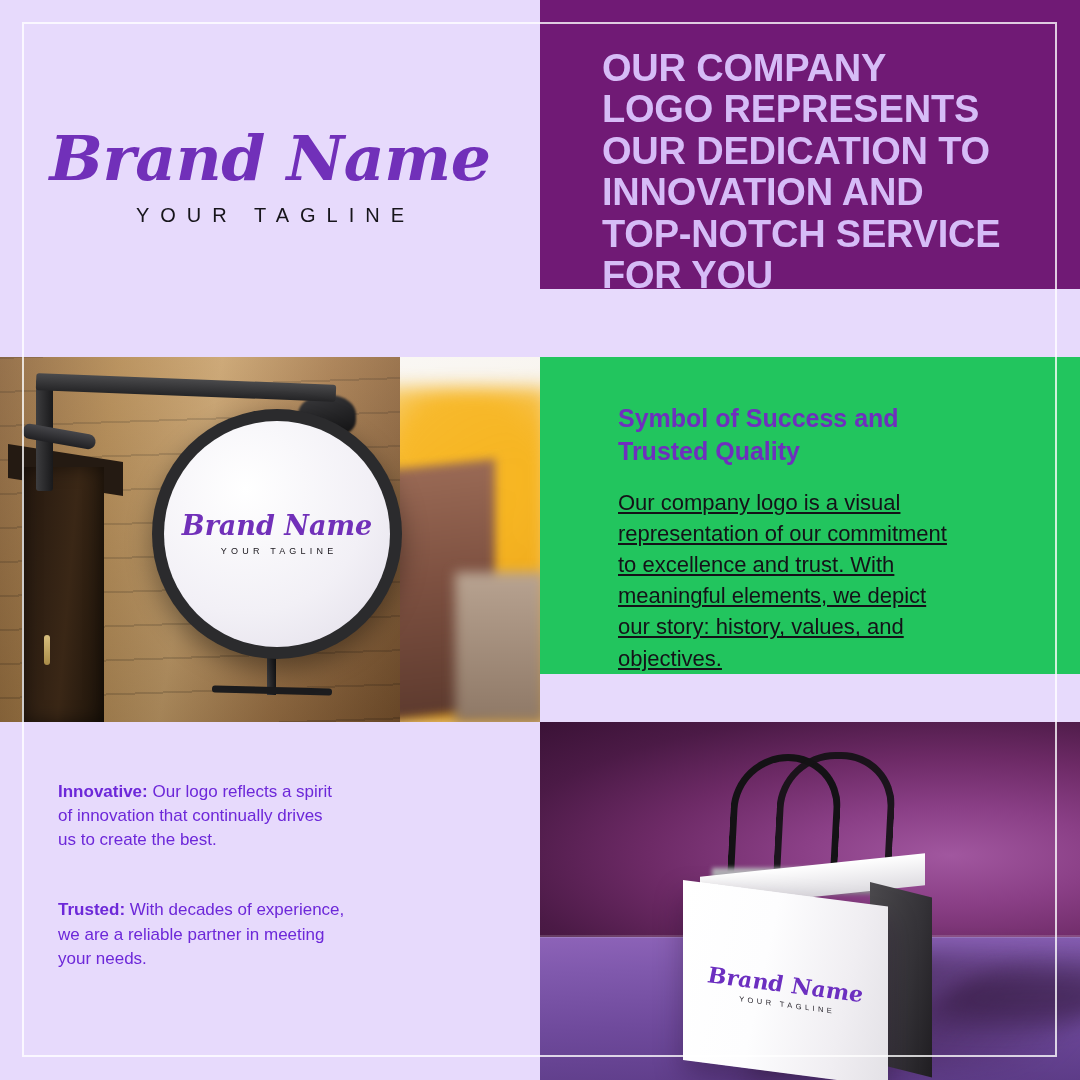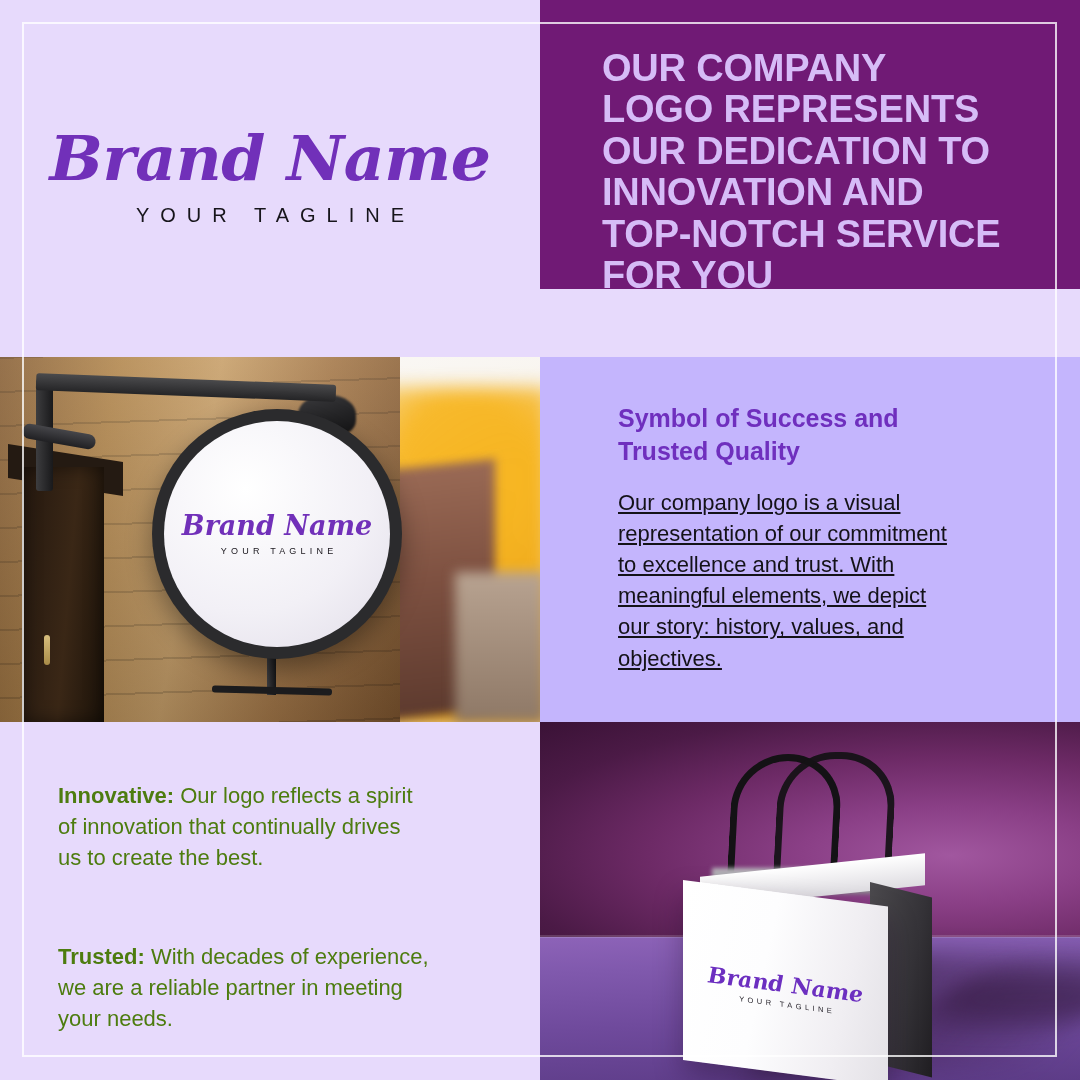--- a/index.html
+++ b/index.html
@@ -17,21 +17,21 @@
     width:1080px; height:1080px;
     background:#e7dafc;
   }
 
   
   .quad { position:absolute; overflow:hidden; }
 
   .q-logo   { left:0;   top:0;   width:540px; height:357px;  background:#e7dafc; }
   .q-head   { left:540px; top:0; width:540px; height:289px;  background:#701a75; }
   .q-photo  { left:0;   top:357px; width:540px; height:365px; }
-  .q-desc   { left:540px; top:357px; width:540px; height:365px; background:#c4b5fd; }
+  .q-desc   { left:540px; top:357px; width:540px; height:317px; background:#22c55e; }
   .q-points { left:0;   top:722px; width:540px; height:358px; background:#e7dafc; }
   .q-bag    { left:540px; top:722px; width:540px; height:358px; }
 
   
   .frame {
     position:absolute;
     left:22px; top:22px;
     width:1035px; height:1035px;
     border:2px solid rgba(255,255,255,.78);
     pointer-events:none;
@@ -217,26 +217,26 @@
     font-size:22px;
     line-height:1.42;
     color:#141218;
     white-space:pre-line;
     text-decoration:underline;
   }
 
   
   .points-wrap { position:absolute; left:58px; right:36px; top:58px; }
   .point {
-    font-size:22px;
+    font-size:17px;
     line-height:1.42;
-    color:#4d7c0f;
+    color:#6d28d9;
     white-space:pre-line;
   }
-  .point + .point { margin-top:67px; }
+  .point + .point { margin-top:46px; }
   .point b { font-weight:700; }
 
   
   .bagscene { position:absolute; inset:0; overflow:hidden; }
   .bag-wall {
     position:absolute; left:0; top:0; width:540px; height:215px;
     background:
       radial-gradient(ellipse at 76% 62%, #a1579f 0%, #8a3f86 26%, #6d2a66 52%, #4b1a46 78%, #3a1236 100%);
   }
   .bag-floor {

